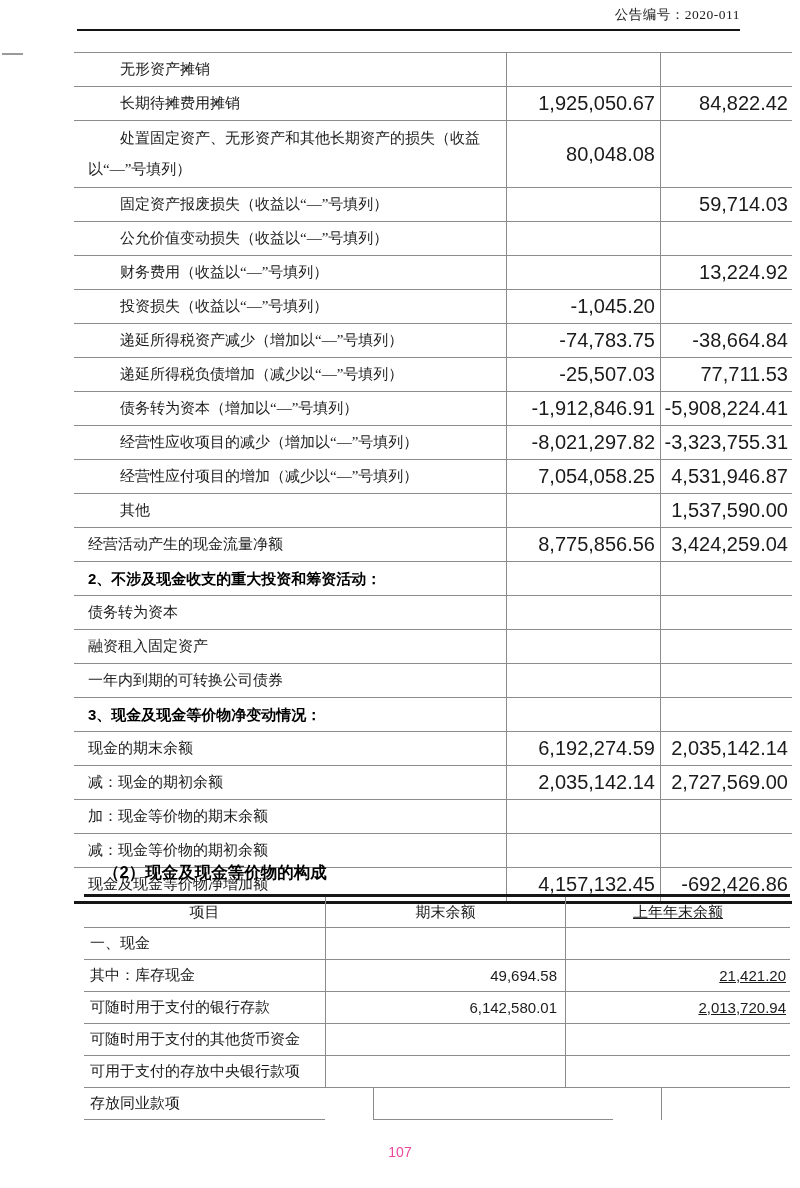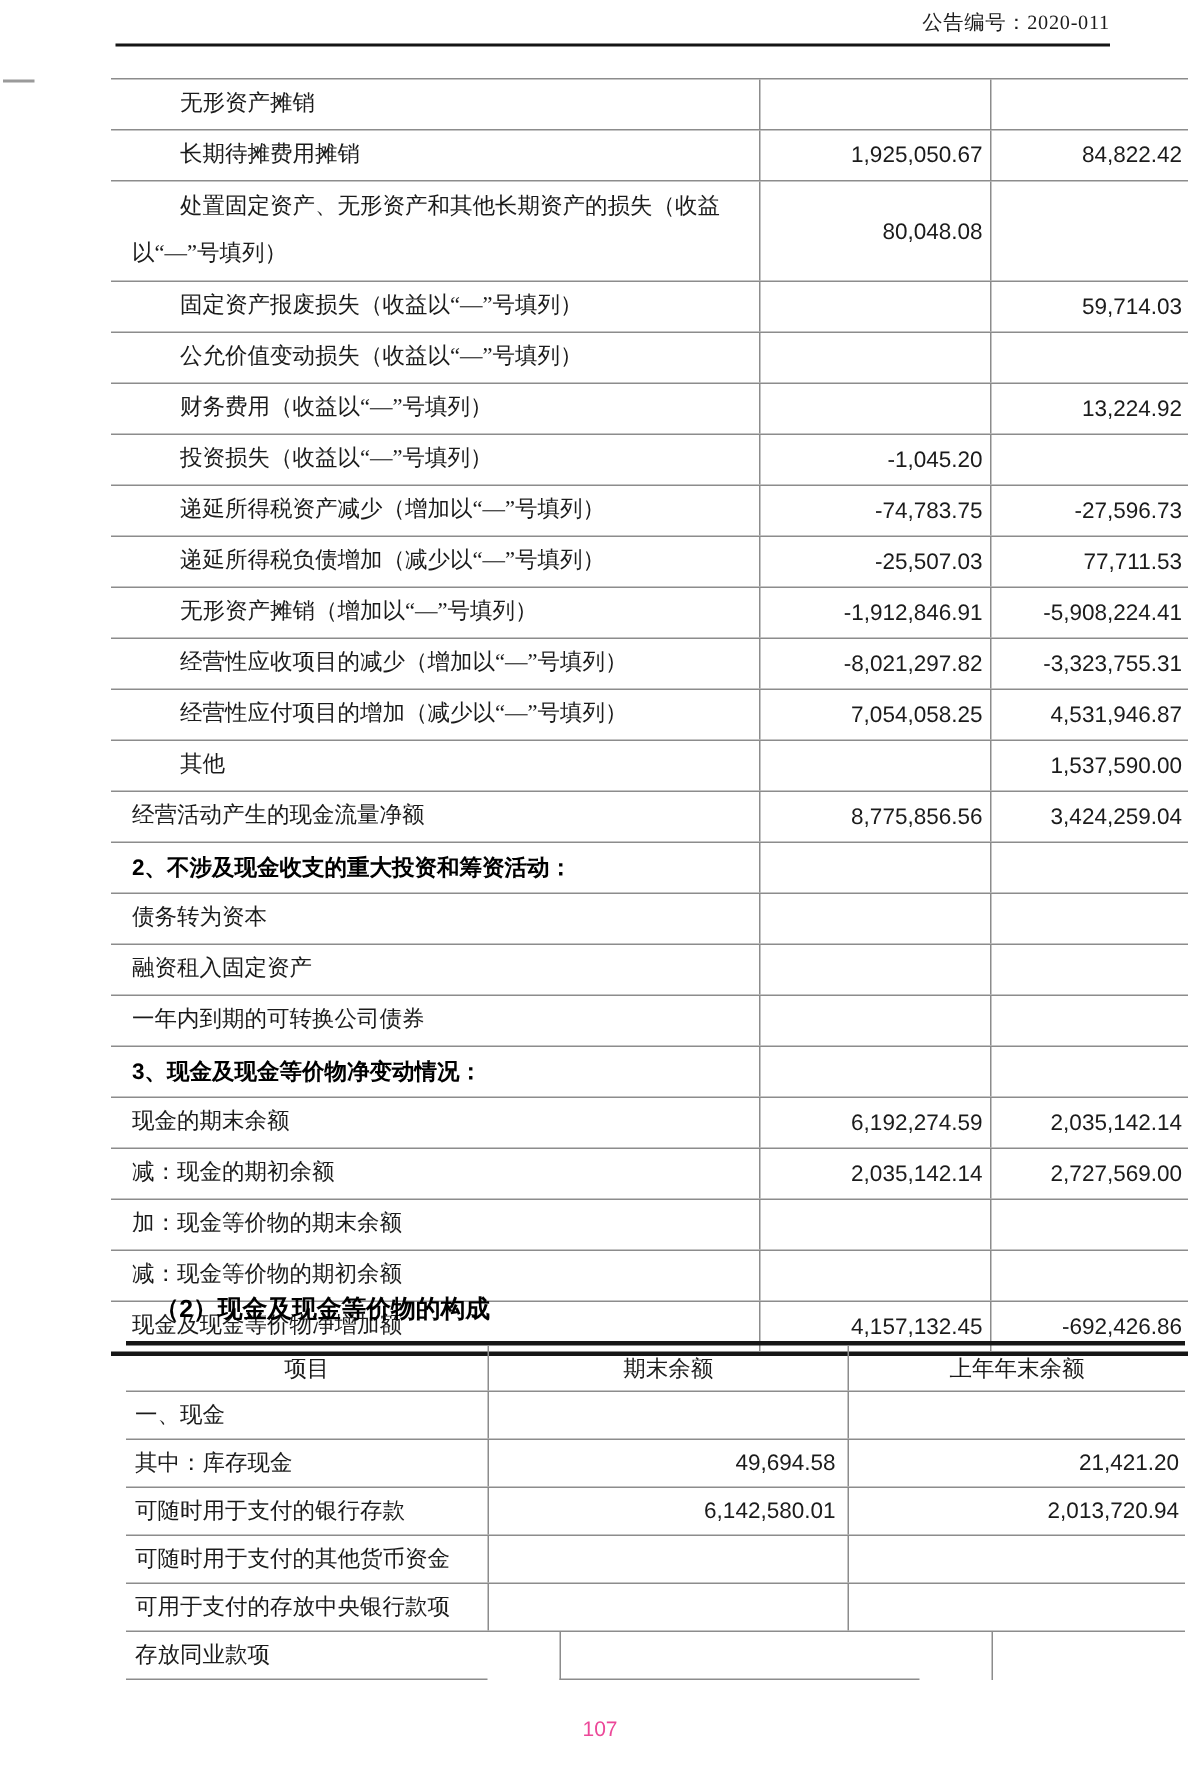--- a/index.html
+++ b/index.html
@@ -23,39 +23,39 @@
   }
   .t1row{display:flex;align-items:center;min-height:32.5px;border-bottom:1px solid #8c8c8c;box-sizing:border-box;}
   .t1row:last-child{border-bottom:none;}
   .t1row.tall{min-height:67px;}
   .t1cell{align-self:stretch;display:flex;align-items:center;box-sizing:border-box;}
   .t1-label{flex:0 0 432px;padding:1px 6px 1px 14px;}
   .t1-label .label-text{font-size:15px;line-height:31px;}
   .t1row.indent .label-text{text-indent:32px;}
   .t1row.bold .label-text{font-weight:bold;font-family:"Liberation Sans","Liberation Serif",sans-serif;color:#000;}
   .t1-v{justify-content:flex-end;border-left:1px solid #8c8c8c;
-        font-family:"Liberation Sans",sans-serif;font-size:15px;}
+        font-family:"Liberation Sans",sans-serif;font-size:20px;}
   .t1-v1{flex:0 0 154px;padding-right:5px;}
   .t1-v2{flex:1 1 auto;padding-right:4px;}
   
   .section-title{
     position:absolute;left:103px;top:862px;font-size:16.5px;font-weight:bold;
     font-family:"Liberation Sans","Liberation Serif",sans-serif;color:#000;
   }
   
   .table2{
     position:absolute;left:84px;top:894px;width:706px;box-sizing:border-box;
     border-top:3px solid #161616;
   }
   .t2row{display:flex;align-items:stretch;min-height:32px;border-bottom:1px solid #8c8c8c;box-sizing:border-box;}
   .t2row.header{min-height:31px;}
   .t2cell{align-self:stretch;display:flex;align-items:center;box-sizing:border-box;font-size:15px;}
   .t2-c1{flex:0 0 241px;padding-left:6px;}
   .t2-c2{flex:0 0 240px;border-left:1px solid #8c8c8c;}
-  .t2-c3{flex:1 1 auto;border-left:1px solid #8c8c8c;}
+  .t2-c3{flex:1 1 auto;border-left:1px solid #8c8c8c;text-decoration:underline;}
   .t2row .t2-c2,.t2row .t2-c3{justify-content:flex-end;font-family:"Liberation Sans",sans-serif;}
   .t2row .t2-c2{padding-right:8px;}
   .t2row .t2-c3{padding-right:4px;}
   .t2row.header .t2cell{justify-content:center;padding:0;font-family:"Liberation Serif",serif;}
   
   .t2row.last{border-bottom:none;gap:48px;}
   .t2row.last .t2-c1,.t2row.last .t2-c2{border-bottom:1px solid #8c8c8c;}
   
   .page-number{
     position:absolute;top:1144px;left:0;width:800px;text-align:center;
@@ -118,32 +118,32 @@
           <div class="label-text">投资损失（收益以“—”号填列）</div>
         </div>
         <div class="t1cell t1-v t1-v1">-1,045.20</div>
         <div class="t1cell t1-v t1-v2"></div>
       </div>
       <div class="t1row indent">
         <div class="t1cell t1-label">
           <div class="label-text">递延所得税资产减少（增加以“—”号填列）</div>
         </div>
         <div class="t1cell t1-v t1-v1">-74,783.75</div>
-        <div class="t1cell t1-v t1-v2">-27,596.73</div>
+        <div class="t1cell t1-v t1-v2">-38,664.84</div>
       </div>
       <div class="t1row indent">
         <div class="t1cell t1-label">
           <div class="label-text">递延所得税负债增加（减少以“—”号填列）</div>
         </div>
         <div class="t1cell t1-v t1-v1">-25,507.03</div>
         <div class="t1cell t1-v t1-v2">77,711.53</div>
       </div>
       <div class="t1row indent">
         <div class="t1cell t1-label">
-          <div class="label-text">无形资产摊销（增加以“—”号填列）</div>
+          <div class="label-text">债务转为资本（增加以“—”号填列）</div>
         </div>
         <div class="t1cell t1-v t1-v1">-1,912,846.91</div>
         <div class="t1cell t1-v t1-v2">-5,908,224.41</div>
       </div>
       <div class="t1row indent">
         <div class="t1cell t1-label">
           <div class="label-text">经营性应收项目的减少（增加以“—”号填列）</div>
         </div>
         <div class="t1cell t1-v t1-v1">-8,021,297.82</div>
         <div class="t1cell t1-v t1-v2">-3,323,755.31</div>

